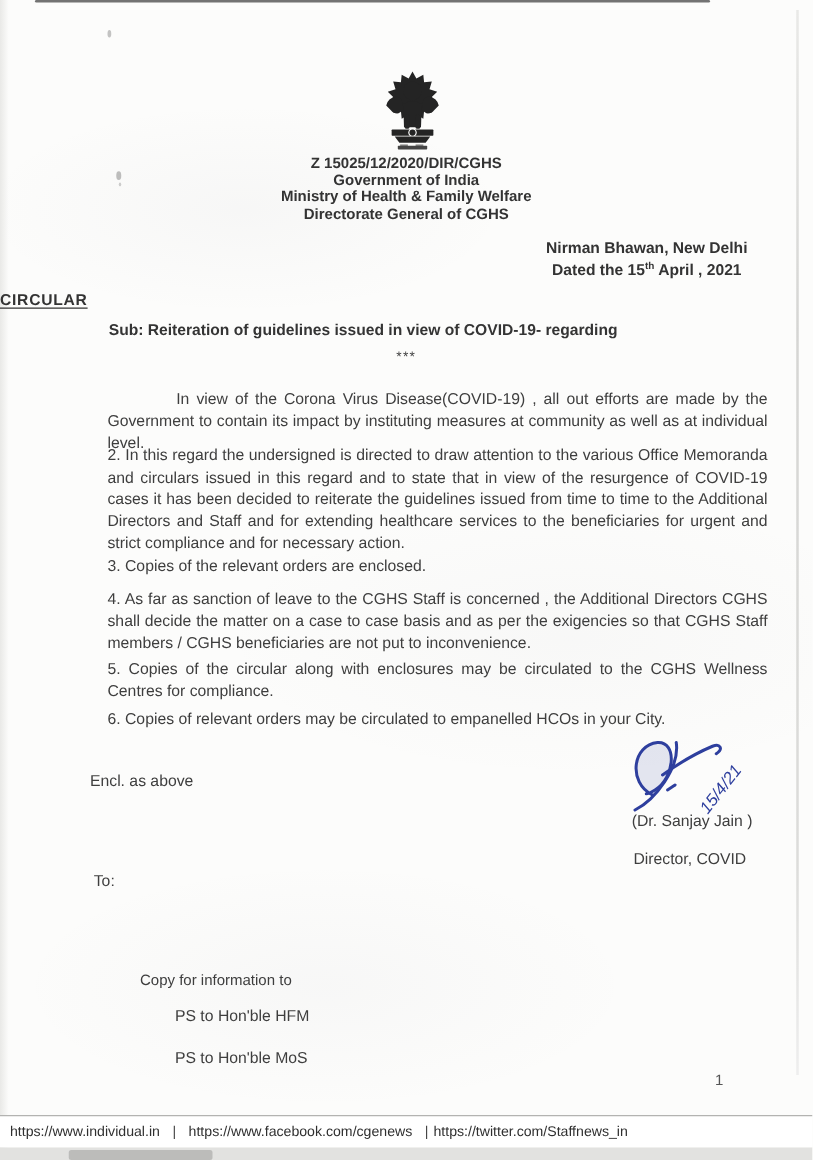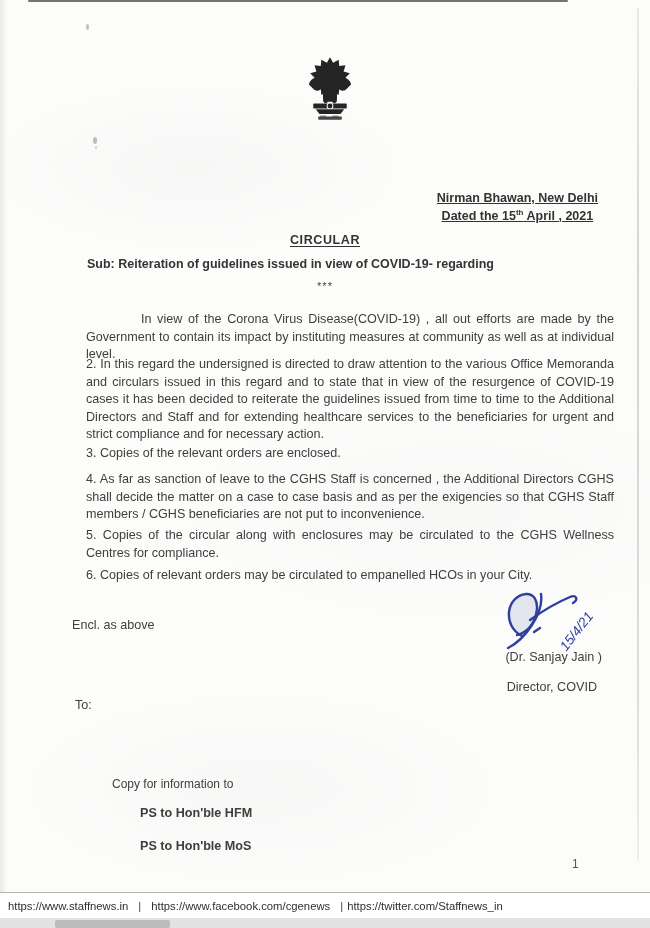--- a/index.html
+++ b/index.html
@@ -17,23 +17,23 @@
       radial-gradient(ellipse 350px 140px at 40% 85%, rgba(120,120,130,0.035), rgba(0,0,0,0) 70%),
       #fcfcfb;
   }
   .top-edge-line{position:absolute;top:0;left:28px;width:540px;height:2px;background:#454545;opacity:.75;border-radius:2px;}
   .right-edge-line{position:absolute;top:8px;right:11px;width:2px;height:852px;background:linear-gradient(#e9e9e7,#d5d5d3 30%,#dcdcda 80%,#eee);}
   .left-edge-shade{position:absolute;top:0;left:0;width:7px;height:100%;background:linear-gradient(90deg,#e9e9e7,rgba(255,255,255,0));}
   .speck{position:absolute;background:#8a8a8a;border-radius:50%;}
 
   .emblem{position:absolute;top:56px;left:298px;width:64px;height:68px;}
   .header-block{position:absolute;top:124px;left:0;width:650px;text-align:center;font-weight:bold;color:#333;font-size:12px;line-height:13.5px;}
-  .place-date{position:absolute;top:191px;right:52px;text-align:center;font-weight:bold;color:#333;font-size:12.5px;line-height:14.5px;text-decoration:underline;}
+  .place-date{position:absolute;top:191px;right:52px;text-align:center;font-weight:bold;color:#333;font-size:12.5px;line-height:14.5px;}
   .place-date sup{font-size:8px;vertical-align:super;margin-top:22px;}
-  .circular-heading{position:absolute;top:233px;left:0;width:650px;text-align:center;font-weight:bold;font-size:12.5px;color:#333;letter-spacing:.6px;}
+  .circular-heading{position:absolute;top:233px;left:0;width:650px;font-weight:bold;font-size:12.5px;color:#333;letter-spacing:.6px;}
   .circular-heading span{text-decoration:underline;text-underline-offset:2px;}
   .subject{position:absolute;top:257px;left:57px;width:540px;font-weight:bold;font-size:12.5px;color:#343434;margin-left:30px;}
   .stars{position:absolute;top:280px;left:0;width:650px;text-align:center;font-size:11px;color:#444;letter-spacing:1px;}
 
   .para{position:absolute;left:58px;width:528px;font-size:12.6px;line-height:17.5px;text-align:justify;color:#3e3e3e;margin-left:28px;}
   .p1{top:311px;text-indent:55px;}
   .p2{top:356px;}
   .p3{top:445px;}
   .p4{top:471px;}
   .p5{top:527px;}
@@ -43,21 +43,21 @@
   .signature{position:absolute;top:582px;left:488px;width:130px;height:88px;}
   .sign-name{position:absolute;top:650px;right:48px;font-size:12.6px;color:#3e3e3e;text-align:center;}
   .sign-title{position:absolute;top:680px;right:53px;font-size:12.6px;color:#3e3e3e;}
 
   .to-label{position:absolute;top:698px;left:75px;font-size:12.6px;color:#3e3e3e;}
   .recipient-row{position:absolute;left:63px;font-size:12.6px;color:#3e3e3e;}
   .r1{top:727px;}
   .r2{top:751px;}
   .recipient-row .num{display:inline-block;width:45px;}
   .copy-label{position:absolute;top:777px;left:88px;font-size:12px;color:#3e3e3e;margin-left:24px;}
-  .copy-item{position:absolute;left:140px;font-size:12.6px;color:#3e3e3e;font-weight:bold;}
+  .copy-item{position:absolute;left:140px;font-size:12.6px;color:#3e3e3e;}
   .c1{top:806px;}
   .c2{top:839px;}
 
   .page-number{position:absolute;top:857px;left:572px;font-size:12px;color:#555;}
 
   .footer-bar{
     position:absolute;top:892px;left:0;width:650px;height:26px;
     background:#ffffff;border-top:1px solid #b3b3b1;
     font-size:11.3px;color:#2f2f2f;line-height:26px;padding-left:8px;box-sizing:border-box;
     white-space:nowrap;
@@ -100,20 +100,26 @@
 
         <path d="M27 86 h46 l-6 8 h-34z"></path>
 
         <rect x="31" y="98" width="38" height="5" rx="1" opacity=".85"></rect>
         <rect x="34" y="96.5" width="10" height="1.5" opacity=".7"></rect>
         <rect x="54" y="96.5" width="10" height="1.5" opacity=".7"></rect>
       </g>
     </svg>
   </div>
 
+  <div class="header-block">
+    <div>Z 15025/12/2020/DIR/CGHS</div>
+    <div>Government of India</div>
+    <div>Ministry of Health &amp; Family Welfare</div>
+    <div>Directorate General of CGHS</div>
+  </div>
 
   <div class="place-date">
     <div>Nirman Bhawan, New Delhi</div>
     <div><span>Dated the 15</span><sup>th</sup><span> April , 2021</span></div>
   </div>
 
   <div class="circular-heading"><span>CIRCULAR</span></div>
 
   <div class="subject">Sub: Reiteration of guidelines issued in view of COVID-19- regarding</div>
 
@@ -146,20 +152,20 @@
   <div class="to-label">To:</div>
 
 
   <div class="copy-label">Copy for information to</div>
   <div class="copy-item c1">PS to Hon'ble HFM</div>
   <div class="copy-item c2">PS to Hon'ble MoS</div>
 
   <div class="page-number">1</div>
 
   <div class="footer-bar">
-    <span>https://www.staffnews.in</span><span class="sep">|</span><span>https://www.facebook.com/cgenews</span><span class="sep3">|</span><span>https://twitter.com/Staffnews_in</span>
+    <span>https://www.individual.in</span><span class="sep">|</span><span>https://www.facebook.com/cgenews</span><span class="sep3">|</span><span>https://twitter.com/Staffnews_in</span>
   </div>
 
   <div class="bottom-strip">
     <div class="block"></div>
   </div>
 
 </div>
 
 </body></html>

